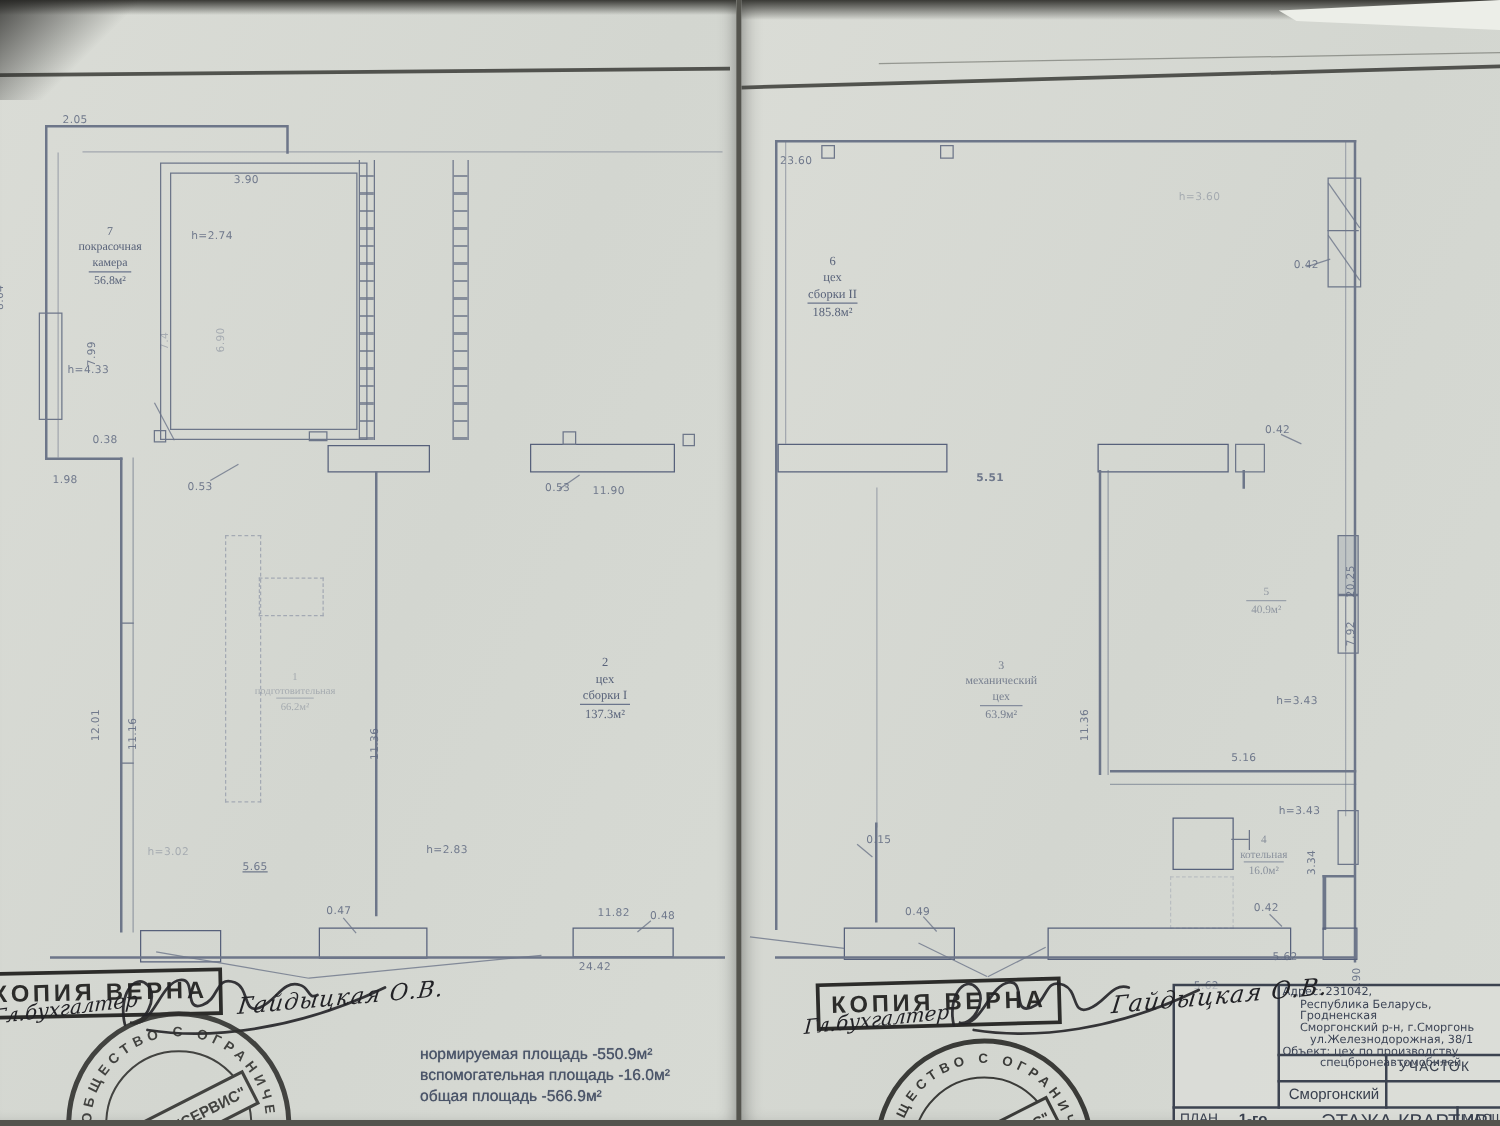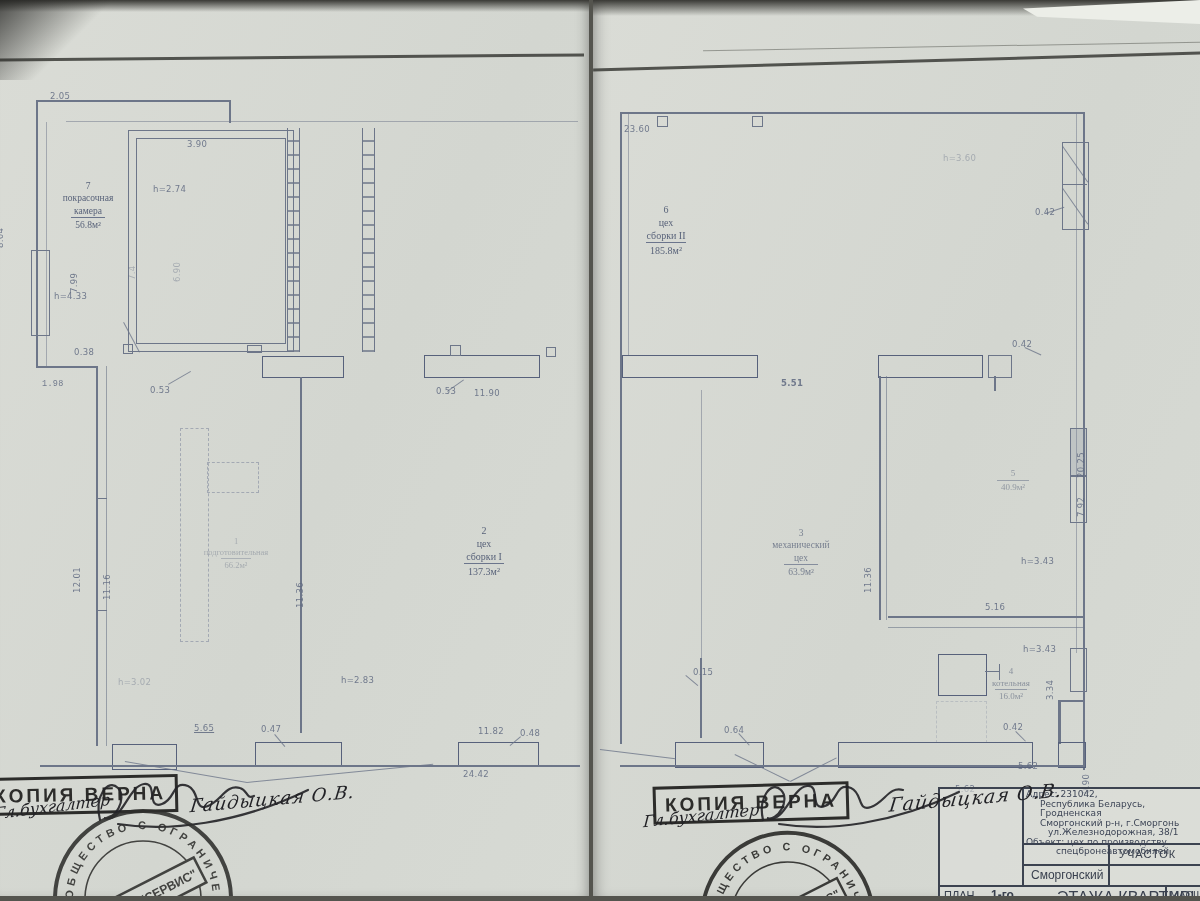--- a/index.html
+++ b/index.html
@@ -80,34 +80,34 @@
   <div class="dg" style="left:168px;top:384px;width:26px;transform:rotate(-30deg);"></div>
   <div class="dg" style="left:447px;top:391px;width:20px;transform:rotate(-35deg);"></div>
   <div class="dg" style="left:275px;top:734px;width:16px;transform:rotate(50deg);"></div>
   <div class="dg" style="left:521px;top:737px;width:14px;transform:rotate(140deg);"></div>
 
   <span class="dim" style="left:50px;top:91px;">2.05</span>
   <span class="dim dimv" style="left:5px;top:238px;">8.64</span>
   <span class="dim dimv" style="left:79px;top:283px;">7.99</span>
   <span class="dim" style="left:54px;top:291px;">h=4.33</span>
   <span class="dim" style="left:74px;top:347px;">0.38</span>
-  <span class="dim" style="left:42px;top:379px;font-family:Liberation Mono, monospace;">1.98</span>
+  <span class="dim" style="left:42px;top:379px;">1.98</span>
   <span class="dim" style="left:150px;top:385px;">0.53</span>
   <span class="dim" style="left:187px;top:139px;">3.90</span>
   <span class="dim" style="left:153px;top:184px;">h=2.74</span>
   <span class="dim dimv faint" style="left:137px;top:270px;">7.4</span>
   <span class="dim dimv faint" style="left:182px;top:272px;">6.90</span>
   <span class="dim dimv" style="left:82px;top:583px;">12.01</span>
   <span class="dim dimv" style="left:112px;top:590px;">11.16</span>
   <span class="dim dimv" style="left:305px;top:598px;">11.36</span>
   <span class="dim" style="left:436px;top:386px;">0.53</span>
   <span class="dim" style="left:474px;top:388px;">11.90</span>
   <span class="dim faint" style="left:118px;top:677px;">h=3.02</span>
   <span class="dim" style="left:341px;top:675px;">h=2.83</span>
-  <span class="dim" style="left:194px;top:723px;text-decoration:underline;">5.65</span>
+  <span class="dim" style="left:194px;top:689px;text-decoration:underline;">5.65</span>
   <span class="dim" style="left:261px;top:724px;">0.47</span>
   <span class="dim" style="left:478px;top:726px;">11.82</span>
   <span class="dim" style="left:520px;top:728px;text-align:center;">0.48</span>
   <span class="dim" style="left:463px;top:769px;">24.42</span>
 
   <div class="room" style="left:50px;top:180px;width:76px;font-size:9.5px;">
     <span>7</span>
     <span>покрасочная</span>
     <span>камера</span>
     <span class="area">56.8м²</span>
@@ -117,20 +117,25 @@
     <span>подготовительная</span>
     <span class="area">66.2м²</span>
   </div>
   <div class="room" style="left:446px;top:524px;width:76px;font-size:10px;">
     <span>2</span>
     <span>цех</span>
     <span>сборки I</span>
     <span class="area">137.3м²</span>
   </div>
 
+  <div class="summary" style="position:absolute;left:336px;top:835px;">
+    <span>нормируемая площадь -550.9м²</span>
+    <span>вспомогательная площадь -16.0м²</span>
+    <span>общая площадь -566.9м²</span>
+  </div>
 
   <div class="copystamp" style="left:-18px;top:776px;transform:rotate(-1.2deg);">КОПИЯ ВЕРНА</div>
   <div class="hw" style="left:-6px;top:797px;font-size:16px;transform:rotate(-7deg) skewX(-10deg);">Гл.бухгалтер</div>
   <svg class="sig" style="left:88px;top:766px;" width="235" height="72" viewBox="0 0 235 72">
     <g fill="none" stroke="#232327" stroke-width="2.2" stroke-linecap="round" opacity=".9">
       <path d="M12,54 C6,30 20,12 30,22 C40,32 26,56 16,52 C34,58 40,20 56,18 C70,16 58,44 74,38 C88,33 84,14 100,20 C112,25 106,46 120,40 C134,34 138,18 152,22 C160,24 158,34 166,30"></path>
       <path d="M30,58 C80,66 150,58 220,24"></path>
     </g>
   </svg>
   <div class="hw" style="left:190px;top:788px;font-size:18px;transform:rotate(-5deg) skewX(-12deg);letter-spacing:1px;">Гайдыцкая О.В.</div>
@@ -208,21 +213,21 @@
   <span class="dim" style="left:419px;top:339px;">0.42</span>
   <span class="dim" style="left:188px;top:378px;font-weight:bold;">5.51</span>
   <span class="dim" style="left:77px;top:667px;margin-left:23px;">0.15</span>
   <span class="dim dimv" style="left:280px;top:583px;">11.36</span>
   <span class="dim dimv" style="left:493px;top:468px;">20.25</span>
   <span class="dim dimv" style="left:493px;top:507px;">7.92</span>
   <span class="dim" style="left:392px;top:602px;">5.16</span>
   <span class="dim" style="left:428px;top:556px;">h=3.43</span>
   <span class="dim" style="left:430px;top:644px;">h=3.43</span>
   <span class="dim dimv" style="left:462px;top:690px;">3.34</span>
-  <span class="dim" style="left:131px;top:725px;">0.64</span>
+  <span class="dim" style="left:131px;top:725px;">0.49</span>
   <span class="dim" style="left:410px;top:722px;">0.42</span>
   <span class="dim" style="left:425px;top:761px;">5.62</span>
   <span class="dim dimv" style="left:498px;top:784px;">0.90</span>
   <span class="dim" style="left:362px;top:784px;">5.62</span>
 
   <div class="room" style="left:30px;top:203px;width:86px;font-size:10px;">
     <span>6</span>
     <span>цех</span>
     <span>сборки II</span>
     <span class="area">185.8м²</span>

